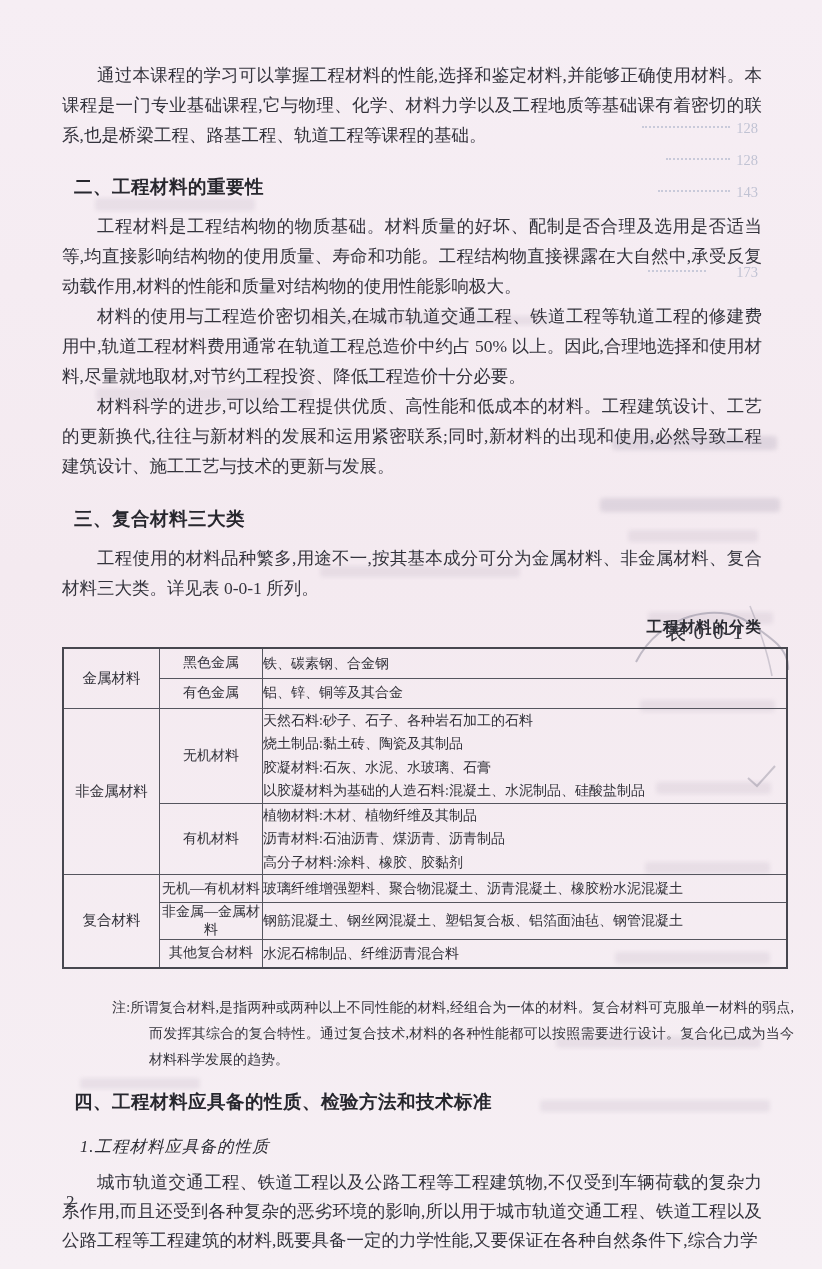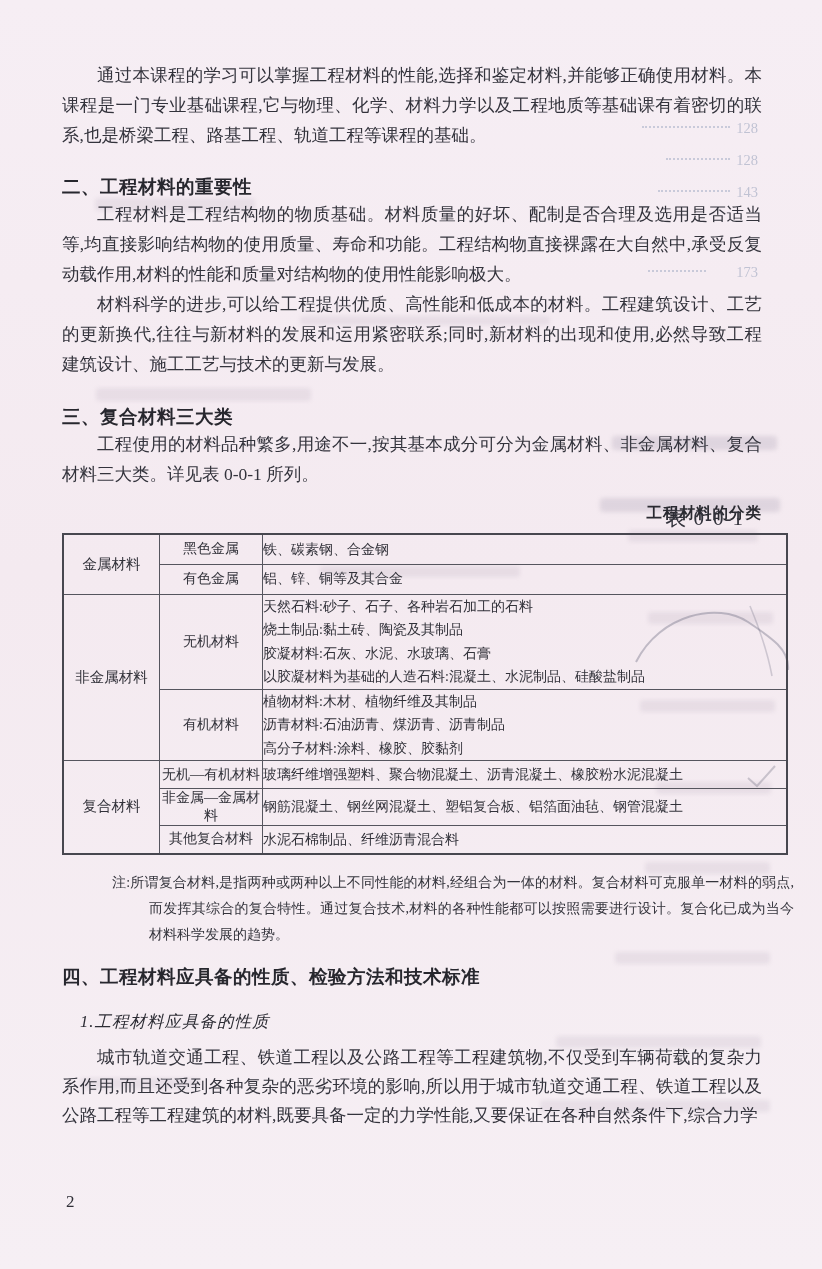--- a/index.html
+++ b/index.html
@@ -13,21 +13,21 @@
     overflow:hidden;
   }
   .content{position:absolute;left:62px;top:60px;width:700px;}
   p.body{
     margin:0;font-size:17.5px;line-height:30px;
     text-align:justify;text-indent:35px;color:#33333c;
   }
   .h-black{
     font-family:"Liberation Sans",sans-serif;
     font-weight:700;font-size:18.5px;color:#27272e;
-    margin:0;letter-spacing:.5px;
+    margin:12px;letter-spacing:.5px;
   }
   .h-two{margin-top:24px;}
   .h-three{margin-top:25px;}
   .h-four{margin-top:16px;}
   .p-after-h{margin-top:16px;}
   .p-run{margin-top:0;}
   .sub-kai{
     font-style:italic;font-weight:400;font-size:16.5px;
     color:#2c2c34;margin:22px 0 0 18px;letter-spacing:1px;
   }
@@ -50,21 +50,21 @@
     border:2px solid #47474f;
   }
   table.mat td{border:1px solid #55555e;padding:0;}
   td.cat{width:95px;text-align:center;font-size:14.5px;}
   td.sub{width:102px;text-align:center;font-size:14px;}
   td.items{padding:5px 8px 5px 12px;}
   td.items div{line-height:23.5px;white-space:nowrap;overflow:hidden;}
   tr.r-metal{height:30px;}
   tr.r-comp{height:28px;}
   .note{
-    margin:15px 0 0 50px;width:645px;
+    margin:26px 0 0 50px;width:645px;
     padding-left:37px;text-indent:-37px;
     font-size:14px;line-height:26px;text-align:justify;color:#34343c;
   }
   .pagenum{
     position:absolute;left:66px;top:1192px;
     font-size:17px;color:#2f2f37;
   }
   
   .ghost-toc{
     position:absolute;display:flex;align-items:center;
@@ -129,20 +129,21 @@
     <path d="M4,16 L13,24 L31,4" fill="none" stroke="rgba(105,105,125,0.32)" stroke-width="2"></path>
   </svg>
 
   <div class="content">
 
     <p class="body">通过本课程的学习可以掌握工程材料的性能,选择和鉴定材料,并能够正确使用材料。本课程是一门专业基础课程,它与物理、化学、材料力学以及工程地质等基础课有着密切的联系,也是桥梁工程、路基工程、轨道工程等课程的基础。</p>
 
     <h2 class="h-black h-two">二、工程材料的重要性</h2>
 
     <p class="body p-after-h">工程材料是工程结构物的物质基础。材料质量的好坏、配制是否合理及选用是否适当等,均直接影响结构物的使用质量、寿命和功能。工程结构物直接裸露在大自然中,承受反复动载作用,材料的性能和质量对结构物的使用性能影响极大。</p>
+    <p class="body p-run">材料的使用与工程造价密切相关,在城市轨道交通工程、铁道工程等轨道工程的修建费用中,轨道工程材料费用通常在轨道工程总造价中约占 50% 以上。因此,合理地选择和使用材料,尽量就地取材,对节约工程投资、降低工程造价十分必要。</p>
     <p class="body p-run">材料科学的进步,可以给工程提供优质、高性能和低成本的材料。工程建筑设计、工艺的更新换代,往往与新材料的发展和运用紧密联系;同时,新材料的出现和使用,必然导致工程建筑设计、施工工艺与技术的更新与发展。</p>
 
     <h2 class="h-black h-three">三、复合材料三大类</h2>
 
     <p class="body p-after-h">工程使用的材料品种繁多,用途不一,按其基本成分可分为金属材料、非金属材料、复合材料三大类。详见表 0-0-1 所列。</p>
 
     <div class="caption-row">
       <span class="caption-title">工程材料的分类</span>
       <span class="caption-label">表 0-0-1</span>
     </div>

